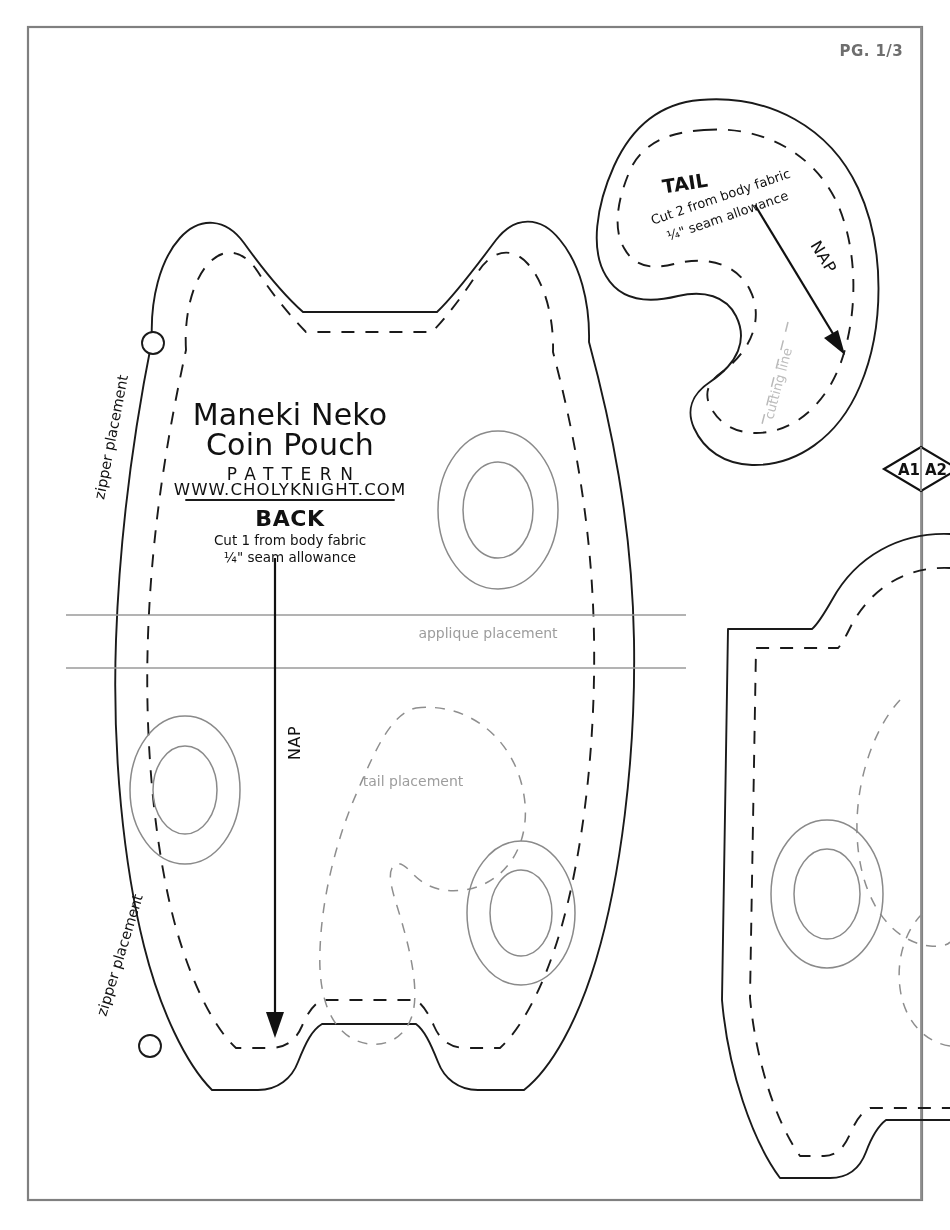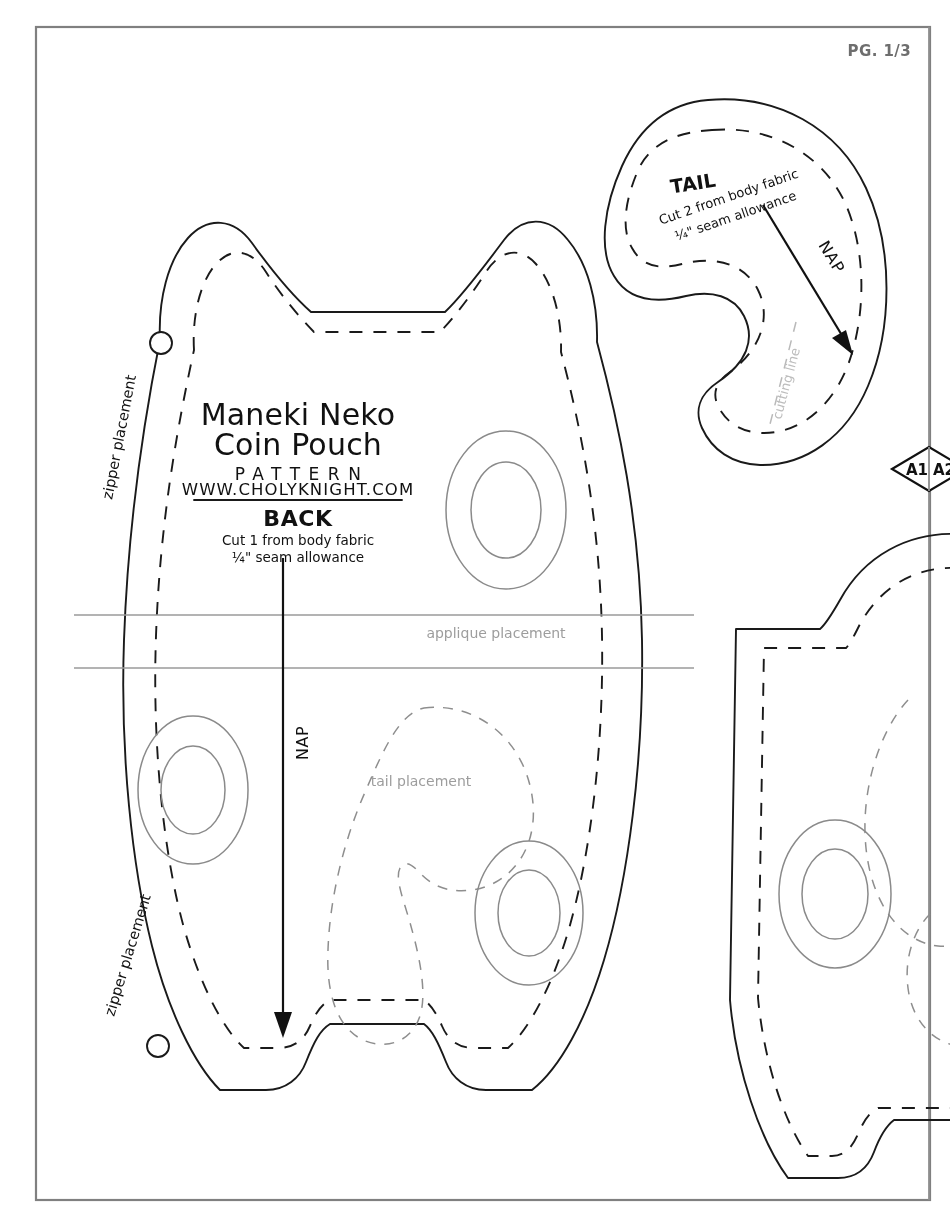--- a/index.html
+++ b/index.html
@@ -1,21 +1,21 @@
 <!DOCTYPE html>
 <html><head>
 <meta charset="utf-8">
 <style>
   html,body{margin:0;padding:0;background:#ffffff;}
   body{
     width:950px;height:1230px;position:relative;overflow:hidden;
     font-family:"DejaVu Sans","Liberation Sans",sans-serif;
     color:#000;
   }
-  #sheet{position:absolute;left:8px;top:0;width:784px;height:1230px;padding-left:44px;}
+  #sheet{position:absolute;left:0;top:0;width:784px;height:1230px;padding-left:44px;}
   svg#pattern{position:absolute;left:0;top:0;width:950px;height:1230px;display:block;}
 
   
   .cut-line{fill:none;stroke:#1a1a1a;stroke-width:1.9;stroke-linecap:round;stroke-linejoin:round;}
   .seam-line{fill:none;stroke:#1a1a1a;stroke-width:1.9;stroke-linecap:butt;stroke-linejoin:round;stroke-dasharray:13 11;}
   .ghost-line{fill:none;stroke:#8e8e8e;stroke-width:1.5;stroke-linecap:butt;stroke-dasharray:10 9;}
   .coin-line{fill:none;stroke:#8a8a8a;stroke-width:1.5;}
   .guide-line{fill:none;stroke:#9a9a9a;stroke-width:1.4;}
   .page-border{fill:none;stroke:#808080;stroke-width:2.2;}
   .tile-line{stroke:#8f8f8f;stroke-width:1.8;}

